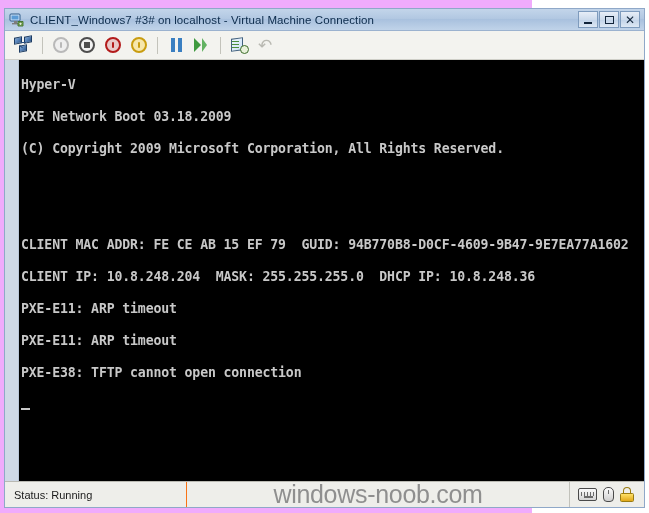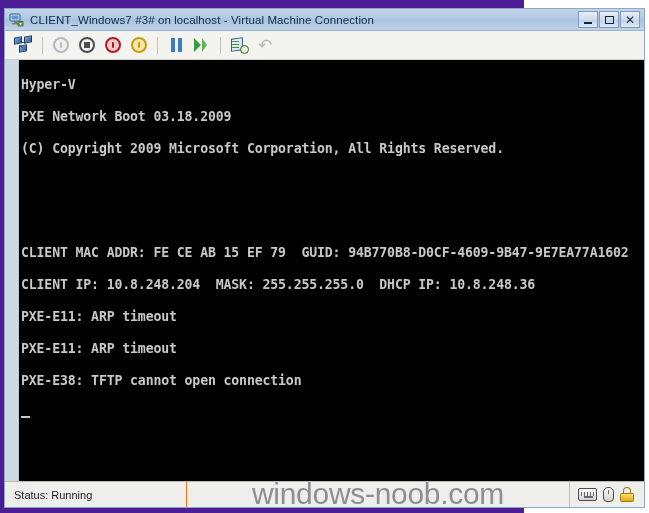--- a/index.html
+++ b/index.html
@@ -12,21 +12,22 @@
     height: 513px;
     font-family: "Liberation Sans", sans-serif;
     overflow: hidden;
   }
 
   #app {
     position: absolute;
     left: 0; top: 0;
     width: 524px;
     height: 513px;
-    background: #4c1d95;
+    background: #f0abfc;
+    padding-left: 8px;
   }
 
   
   .window {
     position: absolute;
     left: 4px;
     top: 8px;
     width: 641px;
     height: 500px;
     background: #d6e2f0;
@@ -357,21 +358,21 @@
   }
   .status-mid {
     flex: 1 1 auto;
     display: flex;
     align-items: center;
     justify-content: center;
     position: relative;
   }
   .watermark {
     font-family: "Liberation Sans", sans-serif;
-    font-size: 30px;
+    font-size: 25px;
     color: #8f8f8f;
     letter-spacing: -0.3px;
     position: absolute;
     left: 50%;
     top: 50%;
     transform: translate(-50%, -52%);
     white-space: nowrap;
   }
   .status-icons {
     display: flex;
@@ -529,21 +530,21 @@
 
     <div class="console-wrap">
       <div class="console-leftstrip"></div>
       <div class="console">
         <div class="console-lines">
 <span style="display: block; min-height: 16px;">Hyper-V</span>
 <span style="display: block; min-height: 16px;">PXE Network Boot 03.18.2009</span>
 <span style="display: block; min-height: 16px;">(C) Copyright 2009 Microsoft Corporation, All Rights Reserved.</span>
 <span style="display: block; min-height: 16px;"></span>
 <span style="display: block; min-height: 16px;"></span>
-<span style="display: block; min-height: 16px; margin-top: 8px;">CLIENT MAC ADDR: FE CE AB 15 EF 79  GUID: 94B770B8-D0CF-4609-9B47-9E7EA77A1602</span>
+<span style="display: block; min-height: 16px;">CLIENT MAC ADDR: FE CE AB 15 EF 79  GUID: 94B770B8-D0CF-4609-9B47-9E7EA77A1602</span>
 <span style="display: block; min-height: 16px;">CLIENT IP: 10.8.248.204  MASK: 255.255.255.0  DHCP IP: 10.8.248.36</span>
 <span style="display: block; min-height: 16px;">PXE-E11: ARP timeout</span>
 <span style="display: block; min-height: 16px;">PXE-E11: ARP timeout</span>
 <span style="display: block; min-height: 16px;">PXE-E38: TFTP cannot open connection</span>
 <span class="cursor"></span>
         </div>
       </div>
     </div>
 
     <div class="statusbar">

